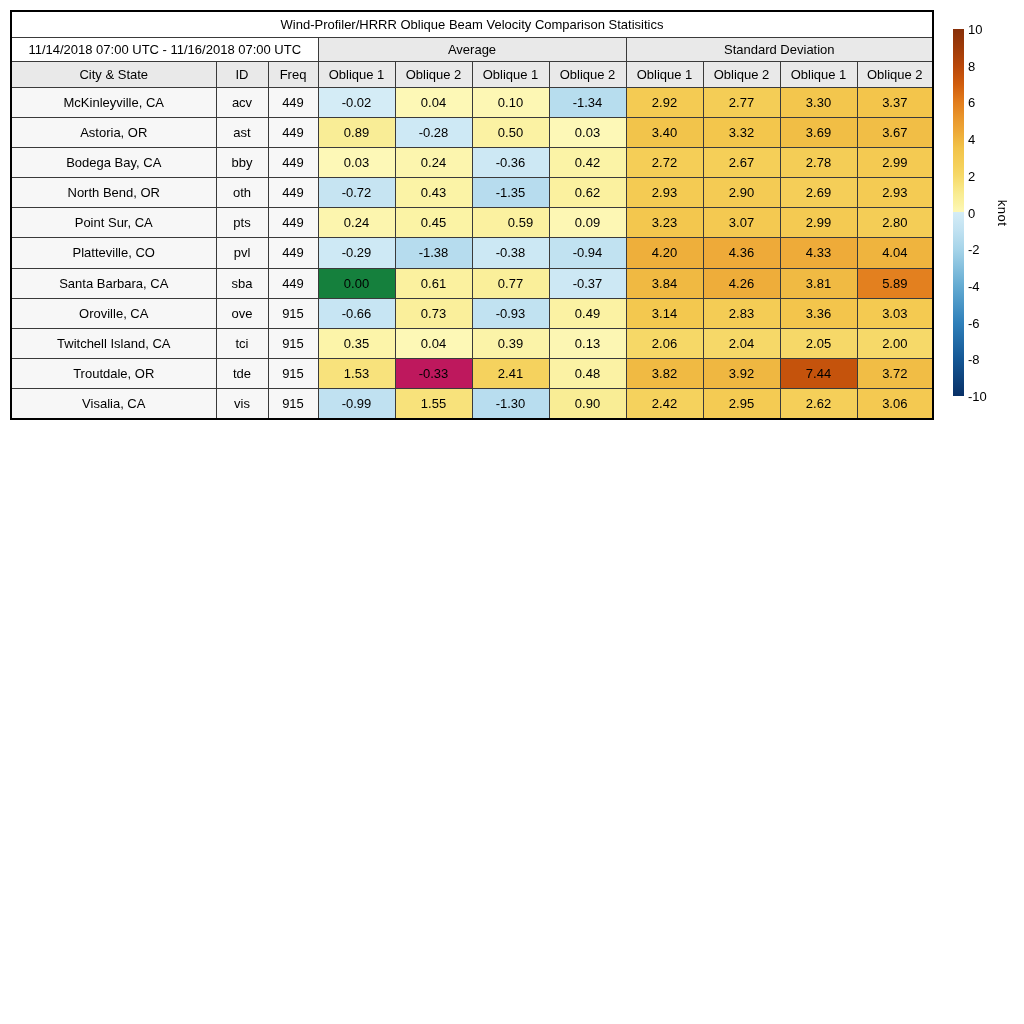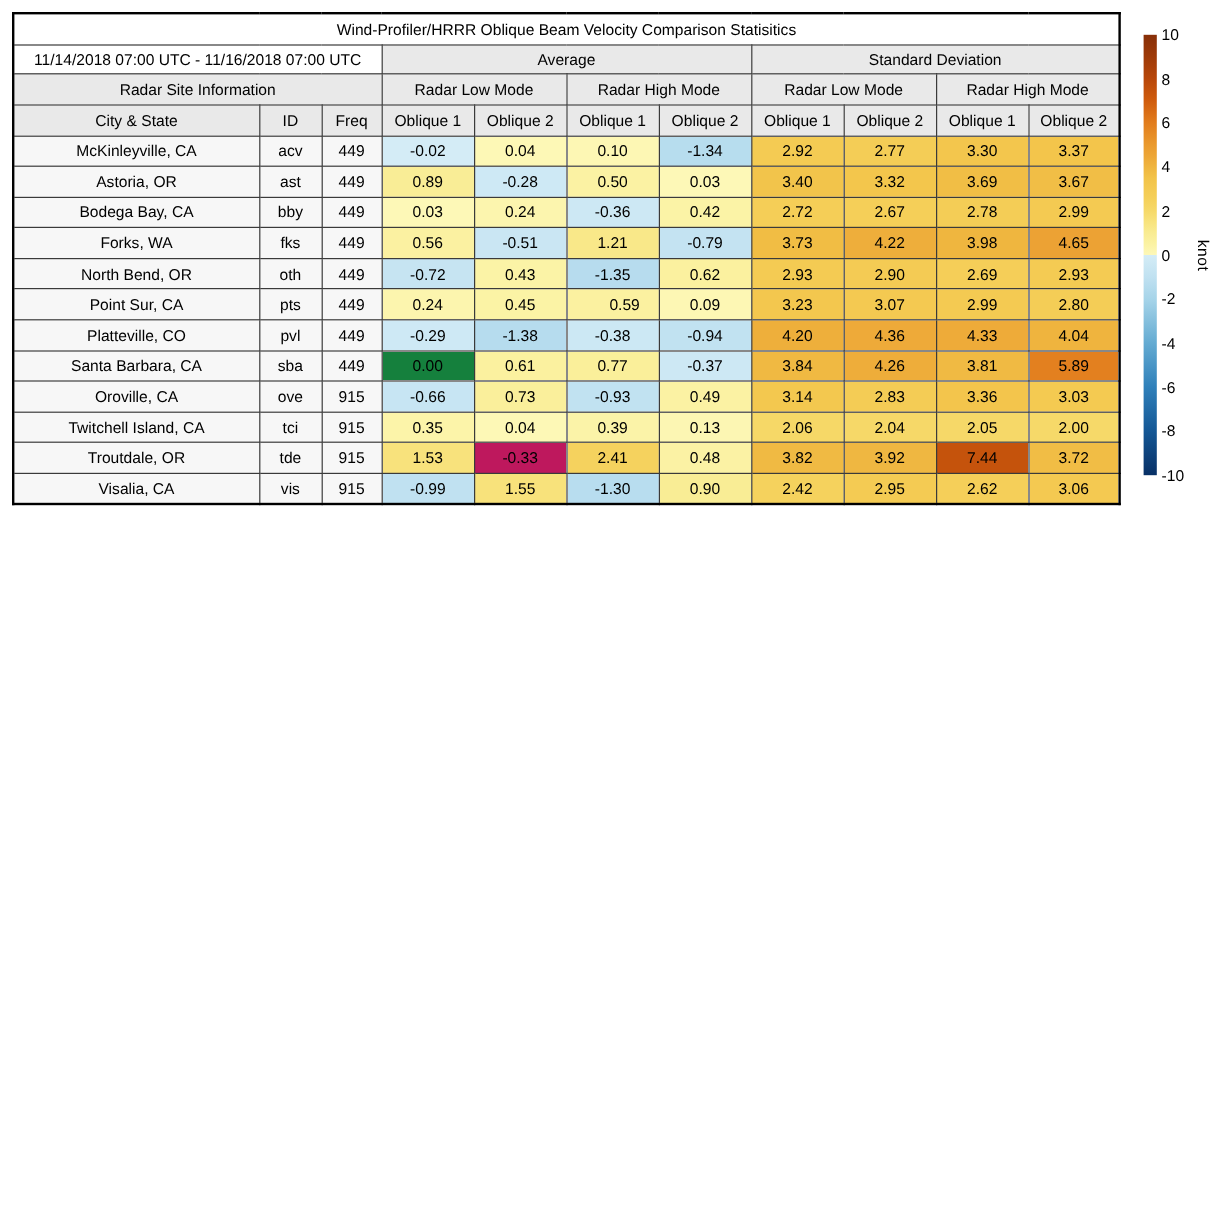--- a/index.html
+++ b/index.html
@@ -99,27 +99,20 @@
     </colgroup>
     <thead>
       <tr class="r-title">
         <th colspan="11" class="bg-white">Wind-Profiler/HRRR Oblique Beam Velocity Comparison Statisitics</th>
       </tr>
       <tr class="r-groups">
         <th colspan="3" class="bg-white">11/14/2018 07:00 UTC - 11/16/2018 07:00 UTC</th>
         <th colspan="4" class="bg-gray">Average</th>
         <th colspan="4" class="bg-gray">Standard Deviation</th>
       </tr>
-      <tr class="r-modes">
-        <th colspan="3" class="bg-gray">Radar Site Information</th>
-        <th colspan="2" class="bg-gray">Radar Low Mode</th>
-        <th colspan="2" class="bg-gray">Radar High Mode</th>
-        <th colspan="2" class="bg-gray">Radar Low Mode</th>
-        <th colspan="2" class="bg-gray">Radar High Mode</th>
-      </tr>
       <tr class="r-cols">
         <th class="bg-gray">City &amp; State</th>
         <th class="bg-gray">ID</th>
         <th class="bg-gray">Freq</th>
         <th class="bg-gray">Oblique 1</th>
         <th class="bg-gray">Oblique 2</th>
         <th class="bg-gray">Oblique 1</th>
         <th class="bg-gray">Oblique 2</th>
         <th class="bg-gray">Oblique 1</th>
         <th class="bg-gray">Oblique 2</th>
@@ -159,33 +152,20 @@
           <td class="bg-label">bby</td>
           <td class="bg-label">449</td>
           <td style="background: rgb(253, 248, 183);">0.03</td>
           <td style="background: rgb(252, 245, 174);">0.24</td>
           <td style="background: rgb(205, 232, 244);">-0.36</td>
           <td style="background: rgb(251, 243, 166);">0.42</td>
           <td style="background: rgb(245, 206, 87);">2.72</td>
           <td style="background: rgb(245, 207, 88);">2.67</td>
           <td style="background: rgb(244, 205, 86);">2.78</td>
           <td style="background: rgb(244, 202, 82);">2.99</td>
-        </tr>
-        <tr>
-          <td class="bg-label">Forks, WA</td>
-          <td class="bg-label">fks</td>
-          <td class="bg-label">449</td>
-          <td style="background: rgb(251, 241, 161);">0.56</td>
-          <td style="background: rgb(202, 230, 243);">-0.51</td>
-          <td style="background: rgb(249, 232, 137);">1.21</td>
-          <td style="background: rgb(196, 227, 242);">-0.79</td>
-          <td style="background: rgb(241, 189, 68);">3.73</td>
-          <td style="background: rgb(238, 174, 59);">4.22</td>
-          <td style="background: rgb(239, 182, 63);">3.98</td>
-          <td style="background: rgb(236, 162, 52);">4.65</td>
         </tr>
         <tr>
           <td class="bg-label">North Bend, OR</td>
           <td class="bg-label">oth</td>
           <td class="bg-label">449</td>
           <td style="background: rgb(198, 228, 242);">-0.72</td>
           <td style="background: rgb(251, 243, 166);">0.43</td>
           <td style="background: rgb(183, 220, 238);">-1.35</td>
           <td style="background: rgb(251, 241, 159);">0.62</td>
           <td style="background: rgb(244, 203, 83);">2.93</td>

